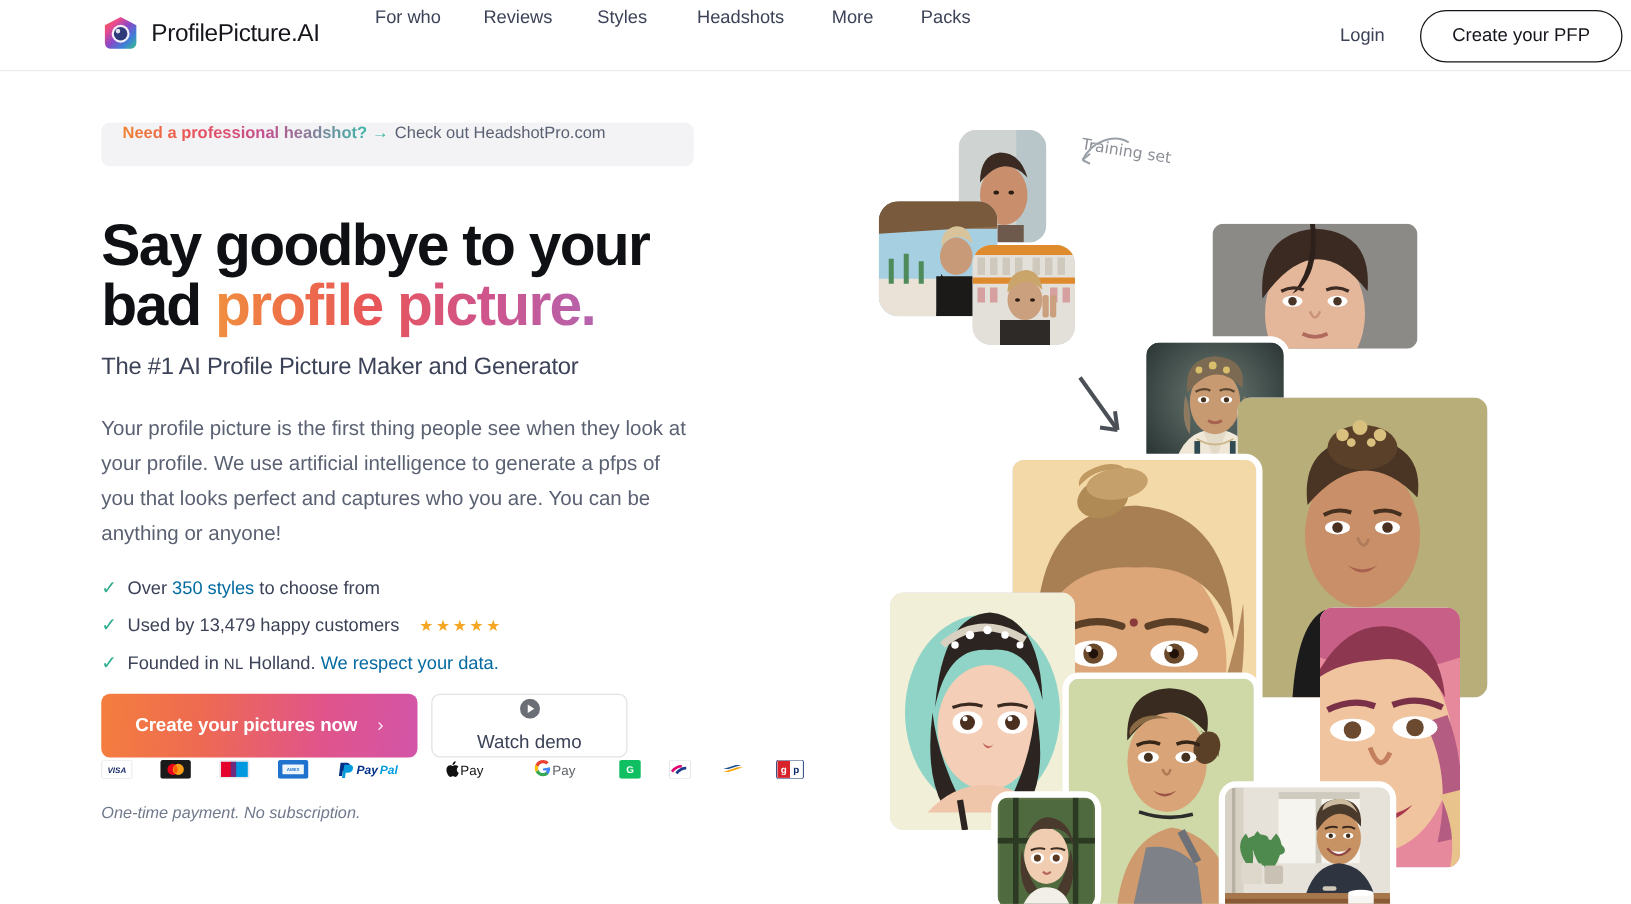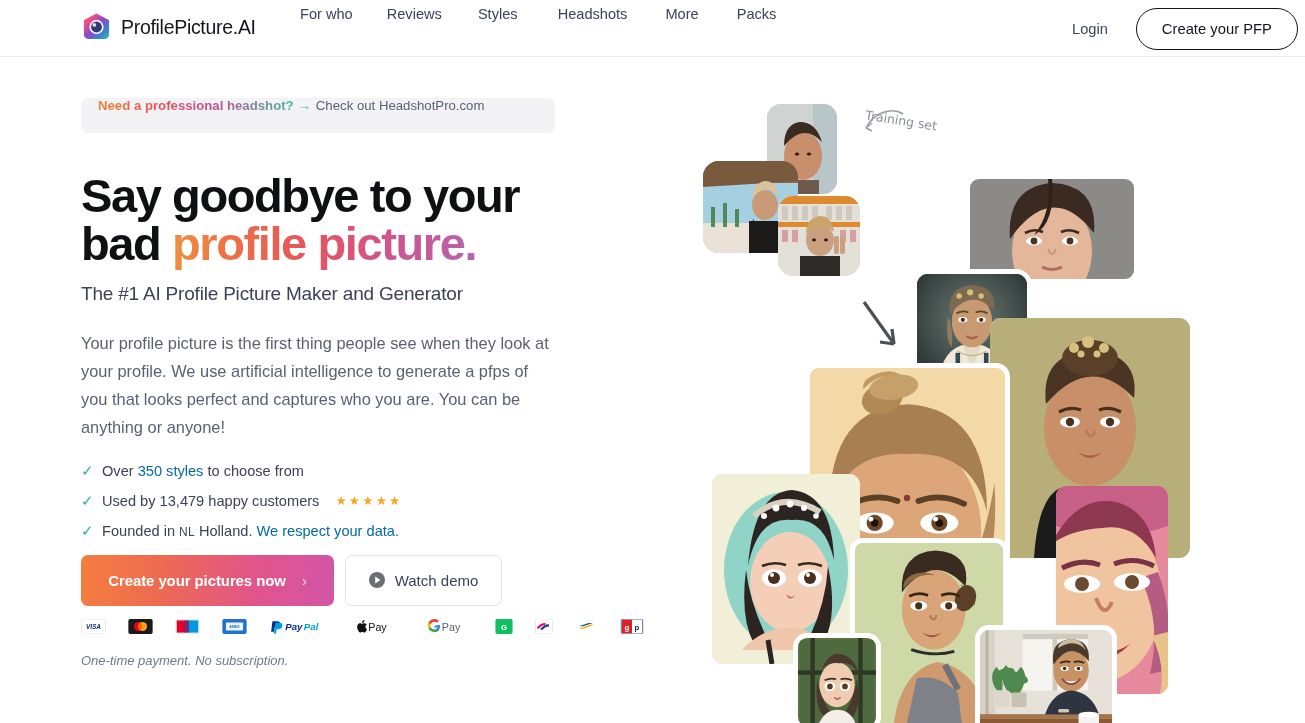--- a/index.html
+++ b/index.html
@@ -118,26 +118,26 @@
     font-family: "Liberation Sans", sans-serif;
     cursor: pointer; display: flex; align-items: center;
     justify-content: center; gap: 16px; letter-spacing: -0.1px;
   }
   .cta-chevron { font-weight: normal; font-size: 15px; opacity: .85; }
   .cta-secondary {
     width: 157px; height: 51px; border: 1px solid #e2e2e6; border-radius: 7px;
     background: #fff; color: #3c4257; font-size: 15px;
     font-family: "Liberation Sans", sans-serif;
     cursor: pointer; display: flex; align-items: center;
-    justify-content: center; gap: 10px;
+    justify-content: center; gap: 10px; flex-direction: column;
   }
   .play-ico { width: 16px; height: 16px; display: block; }
 
   
-  .pay-row { margin-top: 13px; display: flex; align-items: center; gap: 22px; }
+  .pay-row { margin-top: 2px; display: flex; align-items: center; gap: 22px; }
   .pay { height: 15px; display: block; border-radius: 2px; }
 
   .fineprint {
     margin-top: 19px; font-size: 13px; font-style: italic; color: #70798c;
   }
 
   
   .collage { position: absolute; left: 660px; top: 41px; width: 620px; height: 640px; }
   .ph { position: absolute; overflow: hidden; background: #ddd; }
   .ph.ring { border: 5px solid #fff; }

